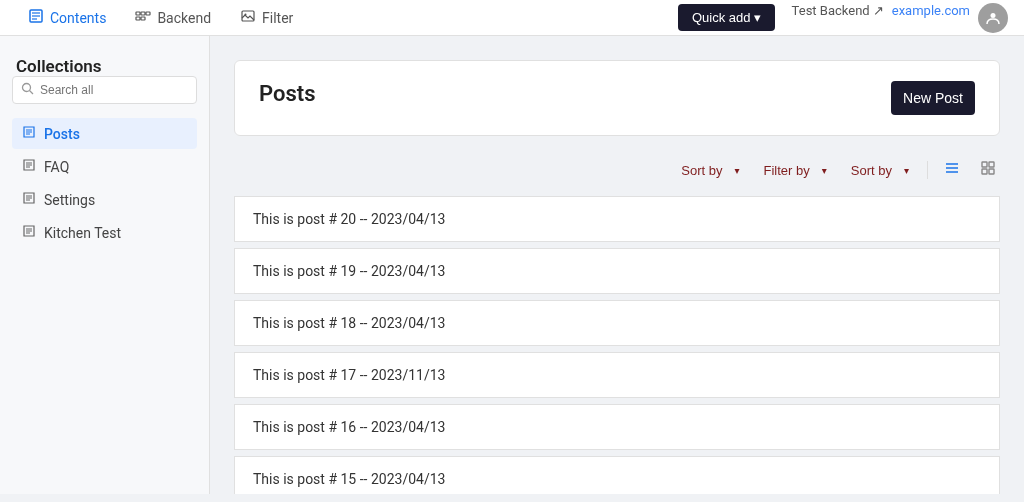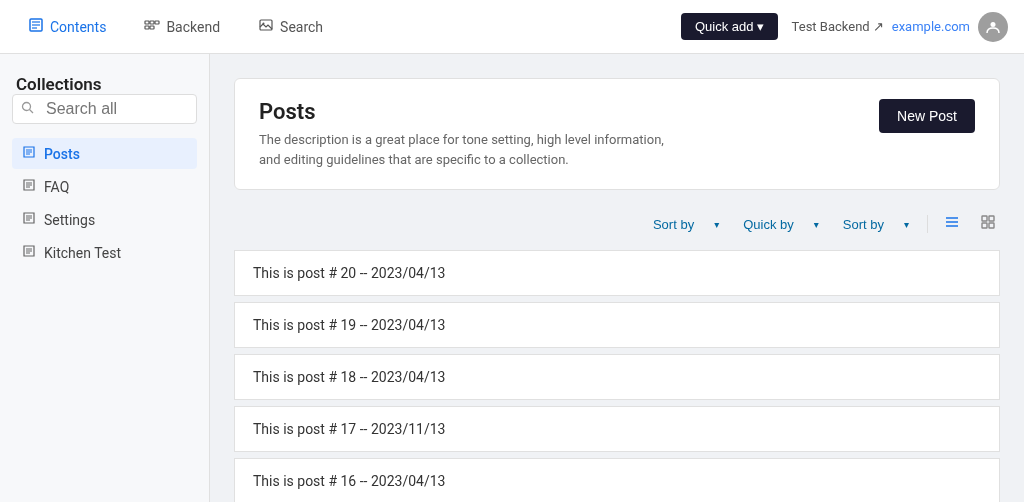--- a/index.html
+++ b/index.html
@@ -10,25 +10,25 @@
       height: 502px;
       overflow: hidden;
       font-size: 14px;
       color: #333;
     }
 
     
     .top-nav {
       background: #fff;
       border-bottom: 1px solid #e0e0e0;
-      height: 54px;
+      height: 36px;
       display: flex;
       align-items: center;
       padding: 0 16px;
-      gap: 14px;
+      gap: 5px;
     }
     .nav-tab {
       display: flex;
       align-items: center;
       gap: 6px;
       padding: 6px 12px;
       border-radius: 4px;
       cursor: pointer;
       font-size: 14px;
       color: #555;
@@ -43,22 +43,23 @@
       border: none;
       border-radius: 4px;
       padding: 6px 14px;
       font-size: 13px;
       cursor: pointer;
       display: flex;
       gap: 6px;
     }
     .nav-user-section {
       display: flex;
-      align-items: center;
+      align-items: flex-start;
       gap: 8px;
+      margin-left: 12px;
       font-size: 13px;
       color: #555;
     }
     .nav-site { color: #3b82f6; font-size: 13px; }
     .avatar {
       width: 30px;
       height: 30px;
       border-radius: 50%;
       background: #9e9e9e;
       display: flex;
@@ -95,25 +96,24 @@
       background: #fff;
       border: 1px solid #ddd;
       border-radius: 4px;
       padding: 5px 8px;
       margin-bottom: 14px;
       gap: 6px;
     }
     .search-box input {
       border: none;
       outline: none;
-      font-size: 16px;
+      font-size: 12px;
       color: #b91c1c;
       width: 100%;
       background: transparent;
-      margin-left: 6px;
     }
     .search-icon-sm { color: #999; font-size: 13px; }
     .sidebar-item {
       display: flex;
       align-items: center;
       gap: 8px;
       padding: 7px 10px;
       border-radius: 4px;
       cursor: pointer;
       font-size: 14px;
@@ -158,41 +158,41 @@
       font-size: 13px;
       color: #666;
       max-width: 420px;
       line-height: 1.5;
     }
     .new-post-btn {
       background: #1a1a2e;
       color: #fff;
       border: none;
       border-radius: 4px;
-      padding: 9px 18px;
+      padding: 9px 12px;
       font-size: 14px;
       cursor: pointer;
       white-space: nowrap;
       font-weight: 500;
     }
 
     
     .posts-toolbar {
       display: flex;
       align-items: center;
       justify-content: flex-end;
       gap: 12px;
       margin-bottom: 12px;
     }
     .toolbar-btn {
       display: flex;
       align-items: center;
-      gap: 20px;
+      gap: 12px;
       font-size: 13px;
-      color: #0369a1;
+      color: #7f1d1d;
       cursor: pointer;
       padding: 4px 6px;
       border-radius: 3px;
       background: none;
       border: none;
     }
     .toolbar-separator { width: 1px; height: 18px; background: #ddd; }
     .view-icon {
       font-size: 16px;
       color: #555;
@@ -246,21 +246,21 @@
     <span>Backend</span>
   </div>
   <div class="nav-tab">
     <span class="nav-icon">
       <svg width="16" height="16" viewBox="0 0 16 16" fill="none">
           <rect x="2" y="3" width="12" height="10" rx="1" stroke="#555" stroke-width="1.2" fill="none"></rect>
           <path d="M2 10l3-3 3 3 2-2 4 4" stroke="#555" stroke-width="1.2" fill="none"></path>
           <circle cx="5.5" cy="6.5" r="1" fill="#555"></circle>
         </svg>
     </span>
-    <span>Search</span>
+    <span>Filter</span>
   </div>
 
   <div class="nav-spacer"></div>
 
   <button class="quick-add-btn">
     <span>Quick add ▾</span>
   </button>
 
   <div class="nav-user-section">
     <span class="nav-user" style="cursor:pointer; color:#555;">Test Backend ↗</span>
@@ -325,34 +325,33 @@
       </span>
       <span>Kitchen Test</span>
     </div>
   </aside>
 
   <main class="content-area">
 
     <div class="posts-header-card">
       <div class="posts-header-info">
         <h1>Posts</h1>
-        <p>The description is a great place for tone setting, high level information, and editing guidelines that are specific to a collection.</p>
       </div>
       <button class="new-post-btn">
         <span>New Post</span>
       </button>
     </div>
 
     <div class="posts-toolbar">
       <button class="toolbar-btn">
         <span>Sort by</span>
         <span class="caret">▾</span>
       </button>
       <button class="toolbar-btn">
-        <span>Quick by</span>
+        <span>Filter by</span>
         <span class="caret">▾</span>
       </button>
       <button class="toolbar-btn">
         <span>Sort by</span>
         <span class="caret">▾</span>
       </button>
       <div class="toolbar-separator"></div>
       <span class="view-icon active" title="">
         <svg width="18" height="18" viewBox="0 0 18 18" fill="none">
             <line x1="3" y1="5" x2="15" y2="5" stroke="#1a73e8" stroke-width="1.5"></line>

